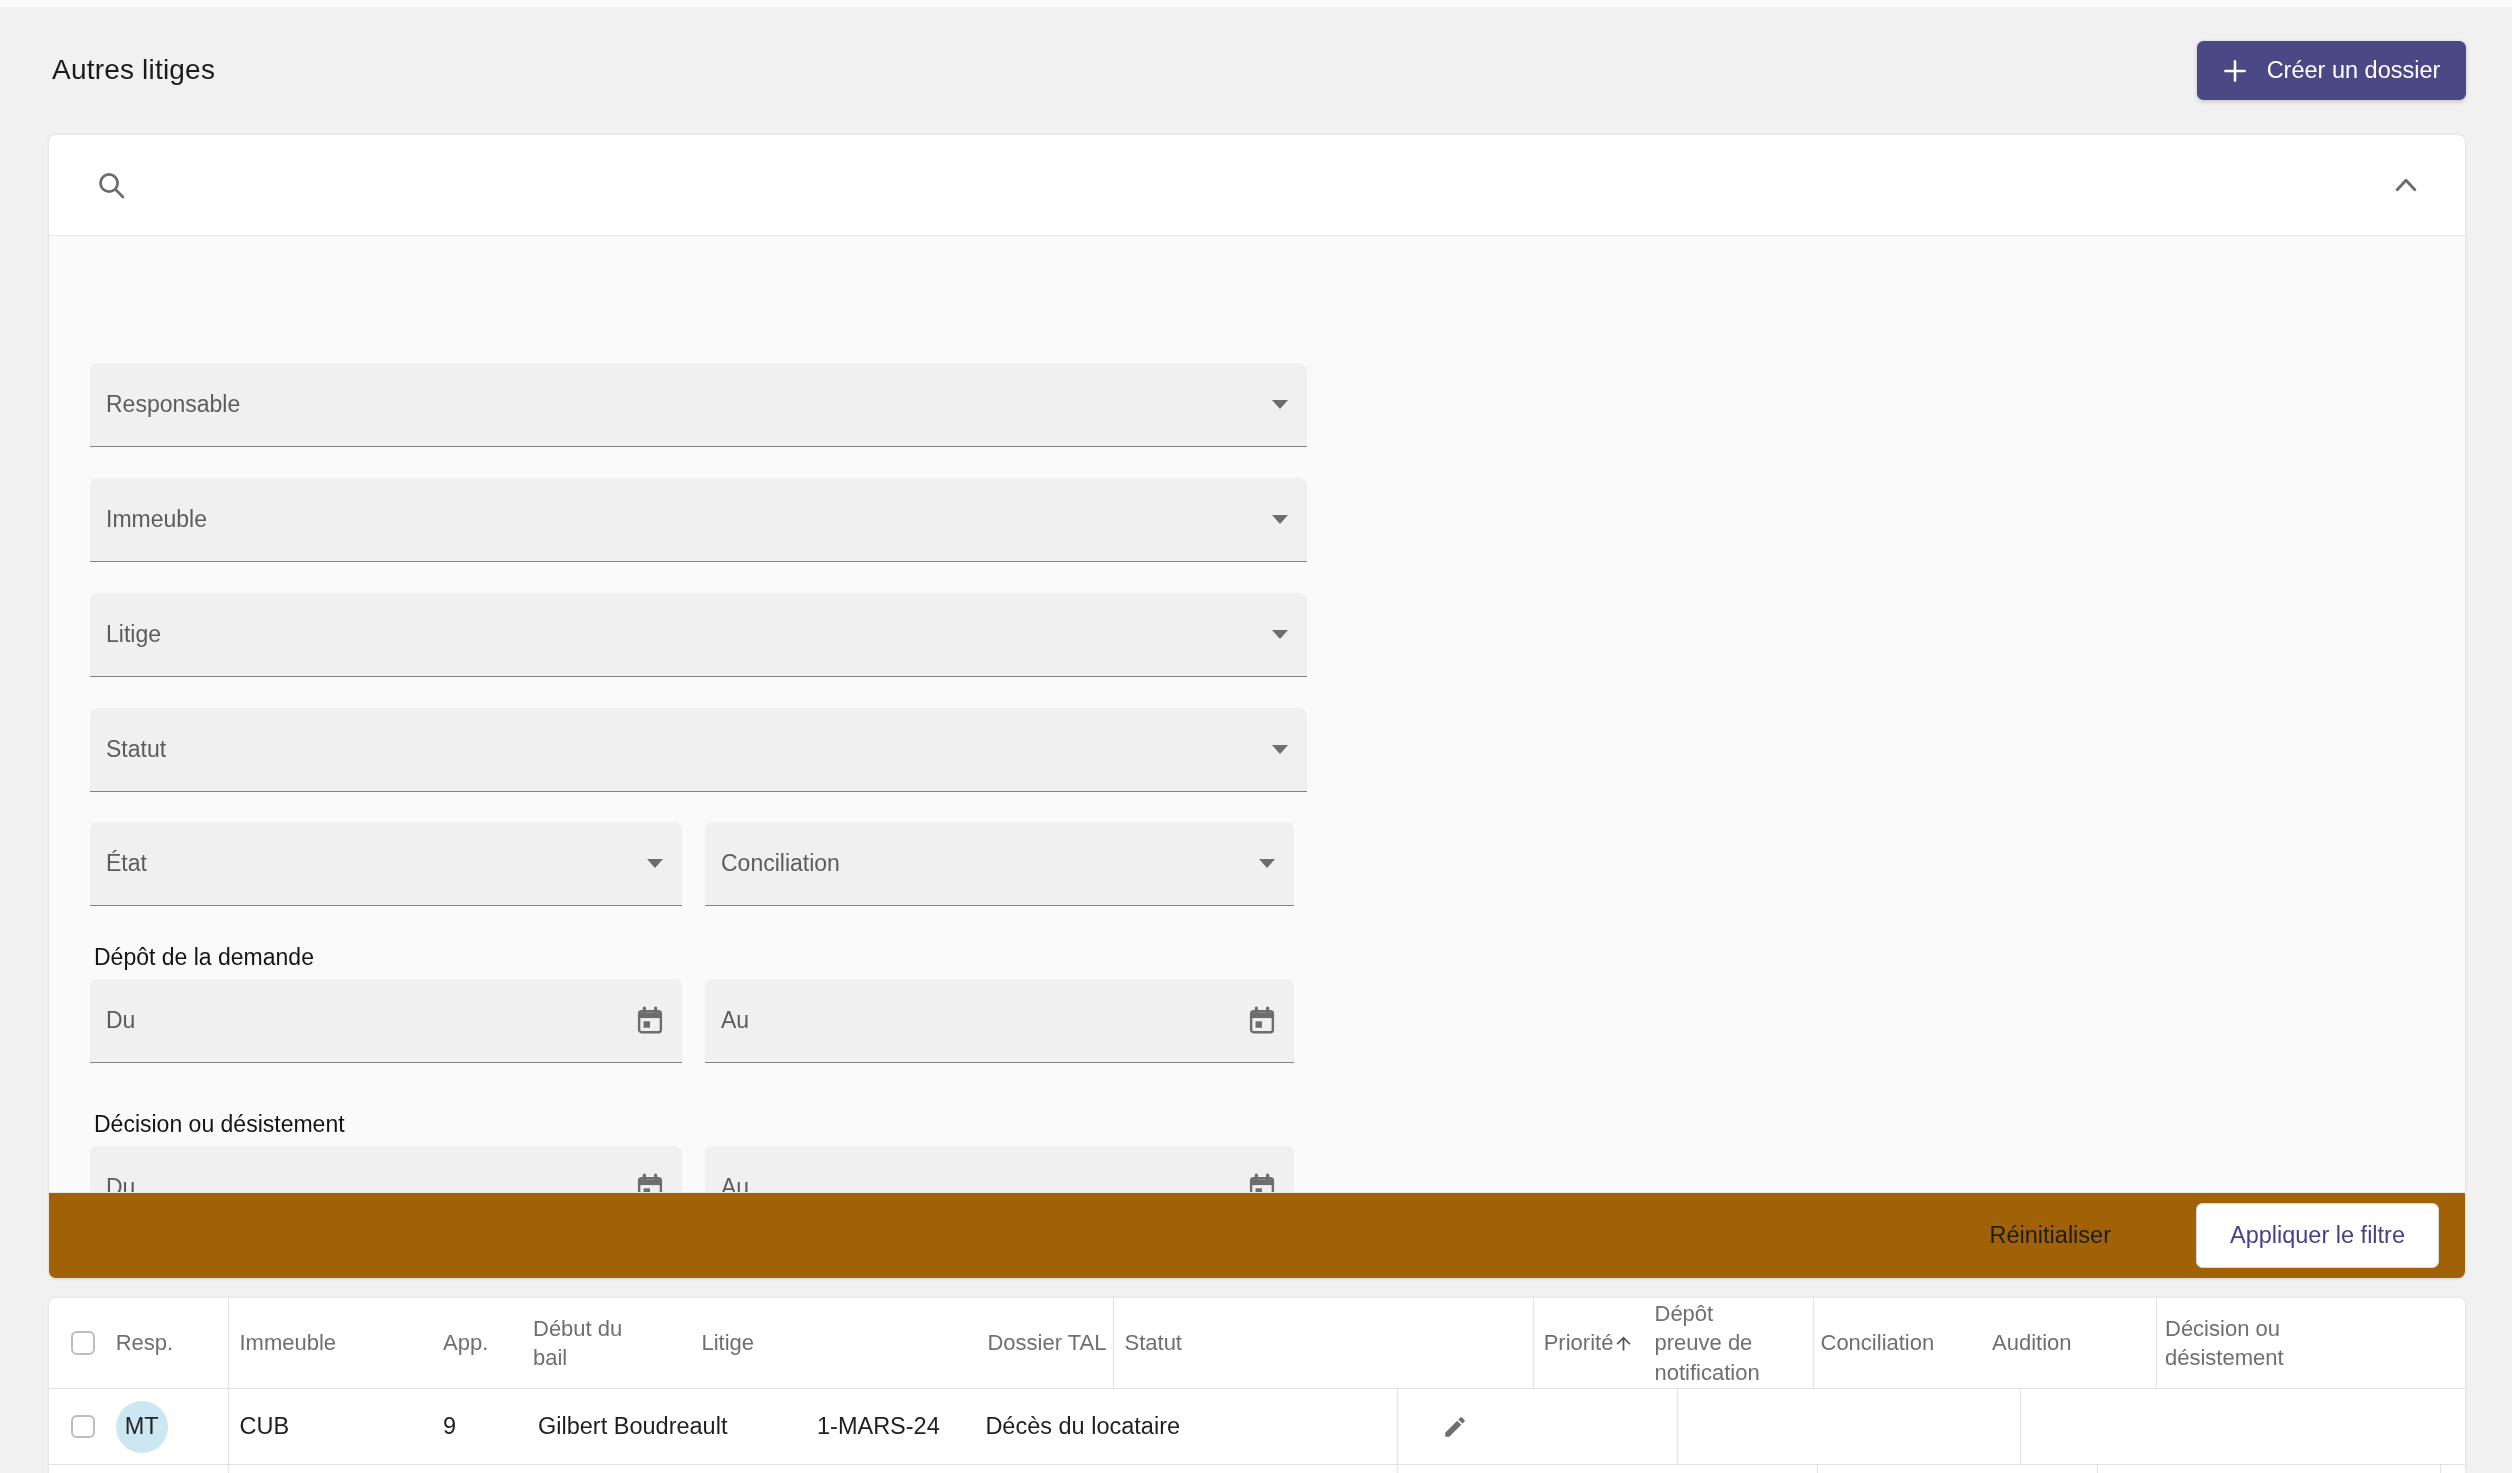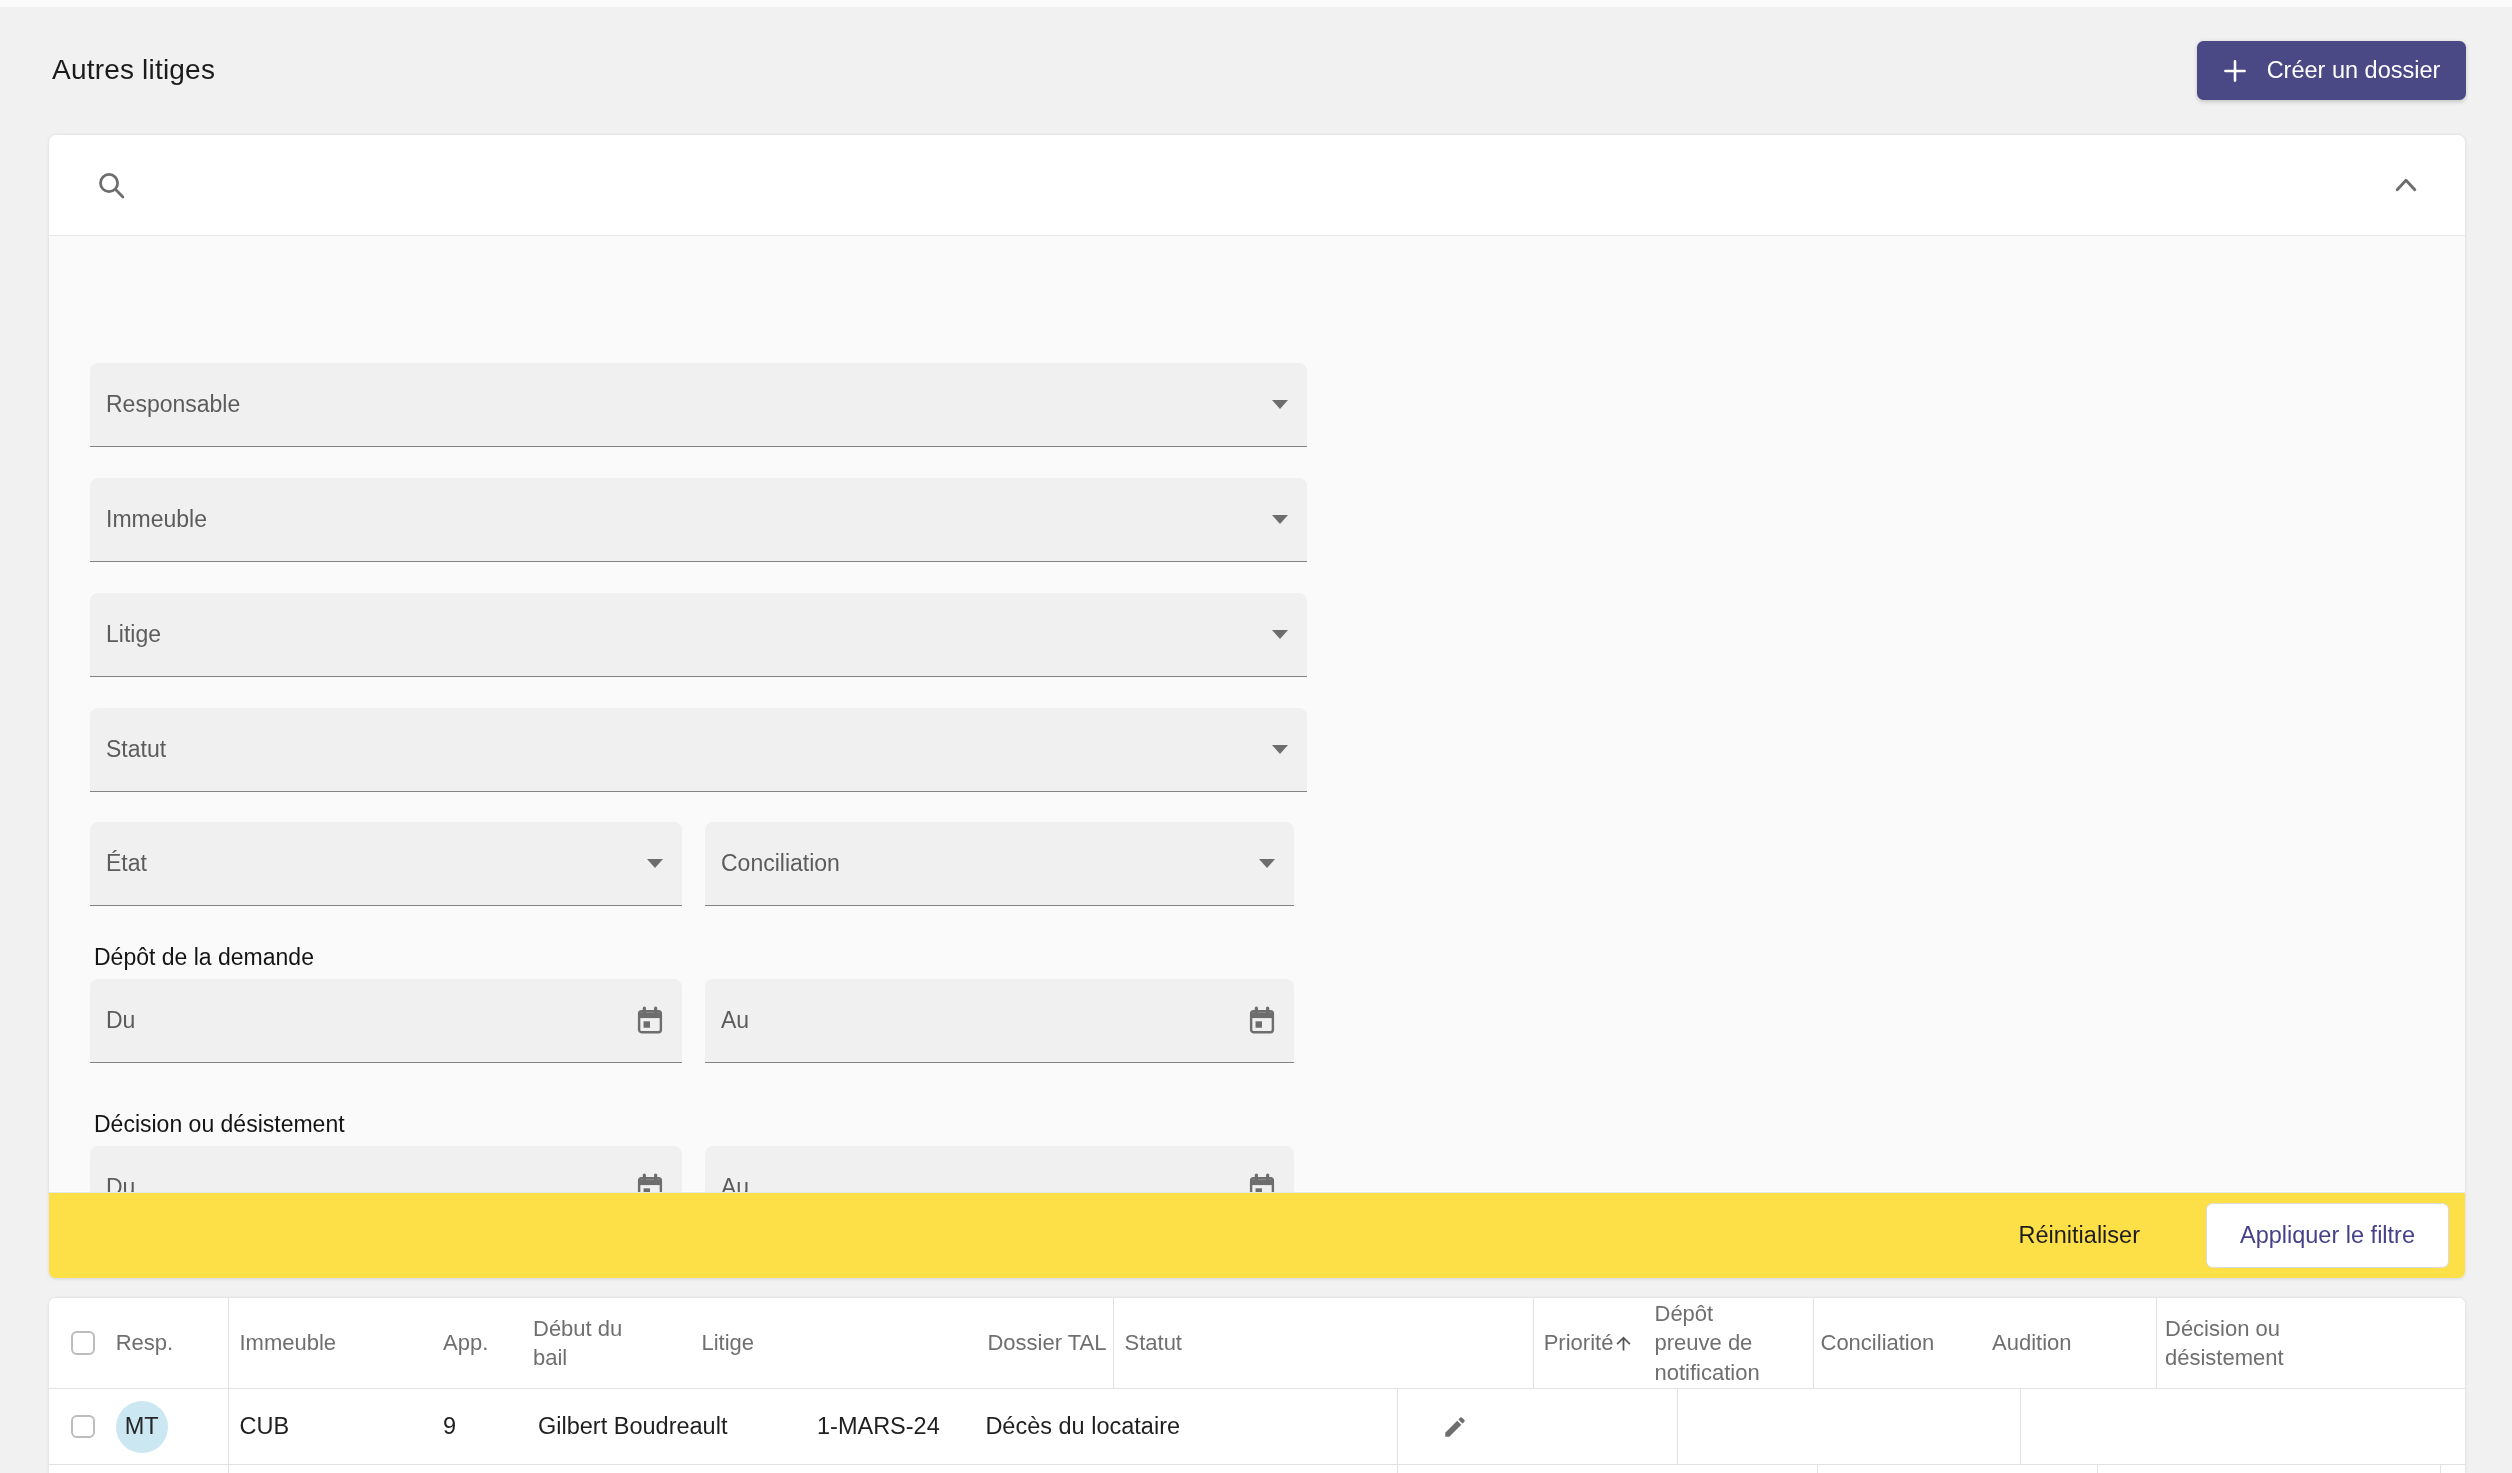--- a/index.html
+++ b/index.html
@@ -77,32 +77,32 @@
     display:flex; align-items:center; padding:0 18px 0 16px; cursor:text;
   }
   .date-label { flex:1; font-size:23px; color:#5c5c5c; }
   .d-depot-du { left:41px;  top:743px;  width:592px; }
   .d-depot-au { left:656px; top:743px;  width:589px; }
   .d-dec-du   { left:41px;  top:910px; width:592px; }
   .d-dec-au   { left:656px; top:910px; width:589px; }
 
   .filter-footer {
     position:absolute; left:0; top:1057px; width:100%; height:86px;
-    background:#fde047; border-top:0.8px solid #e8e8e8; border-radius:0 0 6.5px 6.5px;
-    display:flex; align-items:center; justify-content:flex-end; gap:50px;
-    padding-right:16px;
+    background:#a16207; border-top:0.8px solid #e8e8e8; border-radius:0 0 6.5px 6.5px;
+    display:flex; align-items:center; justify-content:flex-end; gap:29px;
+    padding-right:26px;
   }
   .reset-btn {
     background:none; border:none; font-family:inherit;
     font-size:23.5px; color:#1d1d1d; cursor:pointer; padding:11.4px 16px;
   }
   .apply-btn {
     height:65px; min-width:243px; padding:0 31px; margin-right:0;
     background:#ffffff; border:1.6px solid #dadada; border-radius:6.5px;
-    font-family:inherit; font-size:23.5px; color:#46428a; cursor:pointer;
+    font-family:inherit; font-size:23.5px; color:#46428a; cursor:pointer;margin-left:40px;
   }
 
   
   .table-card {
     position:absolute; left:49px; top:1298px; width:2416px; height:175px;
     background:#ffffff; border-radius:6.5px 6.5px 0 0; overflow:hidden;
     box-shadow:0 0.8px 3.2px rgba(0,0,0,0.12);
   }
   .tbl { width:2548px; }
   .tr { display:flex; width:2548px; background:#ffffff; }

